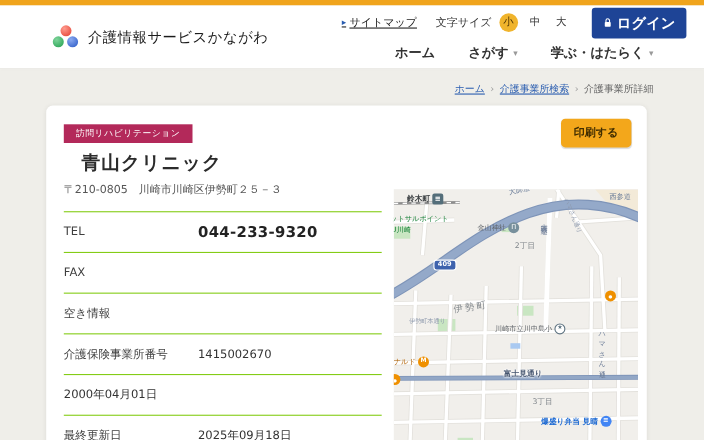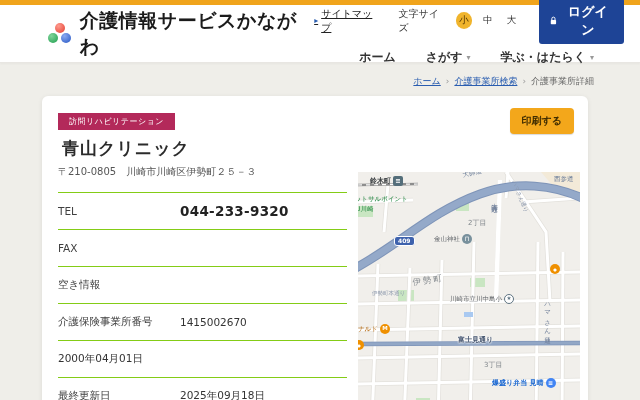--- a/index.html
+++ b/index.html
@@ -11,21 +11,21 @@
   }
   .topbar{height:5px;background:var(--topbar);}
   header{height:57px;background:#fff;display:flex;align-items:center;
     border-bottom:1px solid #e8e6e2;box-shadow:0 1px 2px rgba(0,0,0,.04);}
   .logo{display:flex;align-items:center;gap:7px;margin-left:48px;cursor:pointer;}
   .logo-mark{position:relative;width:25px;height:21px;display:inline-block;}
   .logo-mark i{position:absolute;width:10px;height:10px;border-radius:50%;}
   .logo-mark .c1{left:7px;top:0;background:radial-gradient(circle at 35% 30%,#ff9b8e,#e23b2e);}
   .logo-mark .c2{left:0;top:10px;background:radial-gradient(circle at 35% 30%,#7fd49a,#1f9e4d);}
   .logo-mark .c3{left:13px;top:10px;background:radial-gradient(circle at 35% 30%,#8aa9f0,#2656c4);}
-  .logo-text{font-size:19px;font-weight:bold;color:#1b1b1b;letter-spacing:.5px;}
+  .logo-text{font-size:13px;font-weight:normal;color:#1b1b1b;letter-spacing:.5px;}
   .header-right{margin-left:auto;display:flex;flex-direction:column;align-items:flex-end;gap:5px;padding:2px 16px 0 0;}
   .utility{display:flex;align-items:center;gap:7px;font-size:10px;}
   .sitemap{display:flex;align-items:center;gap:3px;color:#222;text-decoration:underline;cursor:pointer;margin-right:10px;}
   .sitemap .tri{color:var(--link);font-size:8px;text-decoration:none;}
   .fs-label{color:#333;}
   .fs{width:17px;height:17px;border:none;border-radius:50%;background:transparent;
     font-size:9.5px;color:#333;cursor:pointer;display:flex;align-items:center;justify-content:center;
     font-family:inherit;padding:0;}
   .fs.selected{background:var(--sizesel);color:#4a3000;}
   .login{margin-left:12px;background:var(--login);color:#fff;border:none;border-radius:3px;
@@ -37,21 +37,21 @@
   .breadcrumb{margin:12px 46px 0 0;text-align:right;font-size:9px;color:#666;}
   .breadcrumb a{color:var(--link);text-decoration:underline;cursor:pointer;}
   .breadcrumb .sep{margin:0 5px;color:#999;}
   .card{position:relative;margin:8px 0 0 42px;width:514px;height:330px;background:#fff;
     border-radius:6px;box-shadow:0 1px 5px rgba(0,0,0,.08);padding:13px 16px;}
   .badge{display:inline-block;background:var(--badge);color:#fff;font-size:8px;
     padding:3px 11px;letter-spacing:.5px;}
   .print{position:absolute;top:12px;right:14px;background:var(--print);color:#402d00;
     border:none;border-radius:4px;font-size:10px;font-weight:bold;padding:6px 12px;
     cursor:pointer;font-family:inherit;box-shadow:0 1px 1px rgba(0,0,0,.15);}
-  h1{font-size:17px;margin:7px 4px 5px;color:#2b2b2b;letter-spacing:1px;}
+  h1{font-size:17px;margin:7px 16px 5px;color:#2b2b2b;letter-spacing:1px;}
   .addr{font-size:10px;color:#555;}
   .detail-table{margin-top:13px;width:289px;}
   .drow{display:flex;align-items:center;min-height:36px;border-top:1px solid #84cc16;}
   .dlabel{width:122px;font-size:10.5px;color:#3f3f3f;flex:none;}
   .dvalue{font-size:10.5px;color:#333;}
   .drow.em .dvalue{font-size:13.5px;font-weight:bold;letter-spacing:.3px;color:#222;}
   .map{position:absolute;top:76px;right:8px;width:222px;height:246px;background:#f1efeb;overflow:hidden;cursor:grab;}
   .map svg{position:absolute;left:0;top:0;}
   .mlabel{position:absolute;white-space:nowrap;font-size:7px;color:#5f6368;
     display:flex;align-items:center;gap:2px;line-height:1;}
@@ -226,21 +226,21 @@
       </div>
       <div class="mlabel lbl-road" style="left: 196px; top: 4px;">
         <span>西参道</span>
       </div>
       <div class="mlabel lbl-green" style="left: -10px; top: 24px;">
         <span>フットサルポイント</span>
       </div>
       <div class="mlabel lbl-green" style="left: -10px; top: 34px;">
         <span>ALU川崎</span>
       </div>
-      <div class="mlabel lbl-poi" style="left: 76px; top: 30px; margin-top: 32px;">
+      <div class="mlabel lbl-poi" style="left: 76px; top: 30px;">
         <span>金山神社</span>
         <span class="micon icon-shrine">Π</span>
       </div>
       <div class="shield" style="left: 36px; top: 64px;"><span>409</span></div>
       <div class="mlabel lbl-road-v" style="left: 133px; top: 26px;">
         <span>大師大通り</span>
       </div>
       <div class="mlabel lbl-area" style="left: 110px; top: 48px;">
         <span>2丁目</span>
       </div>

